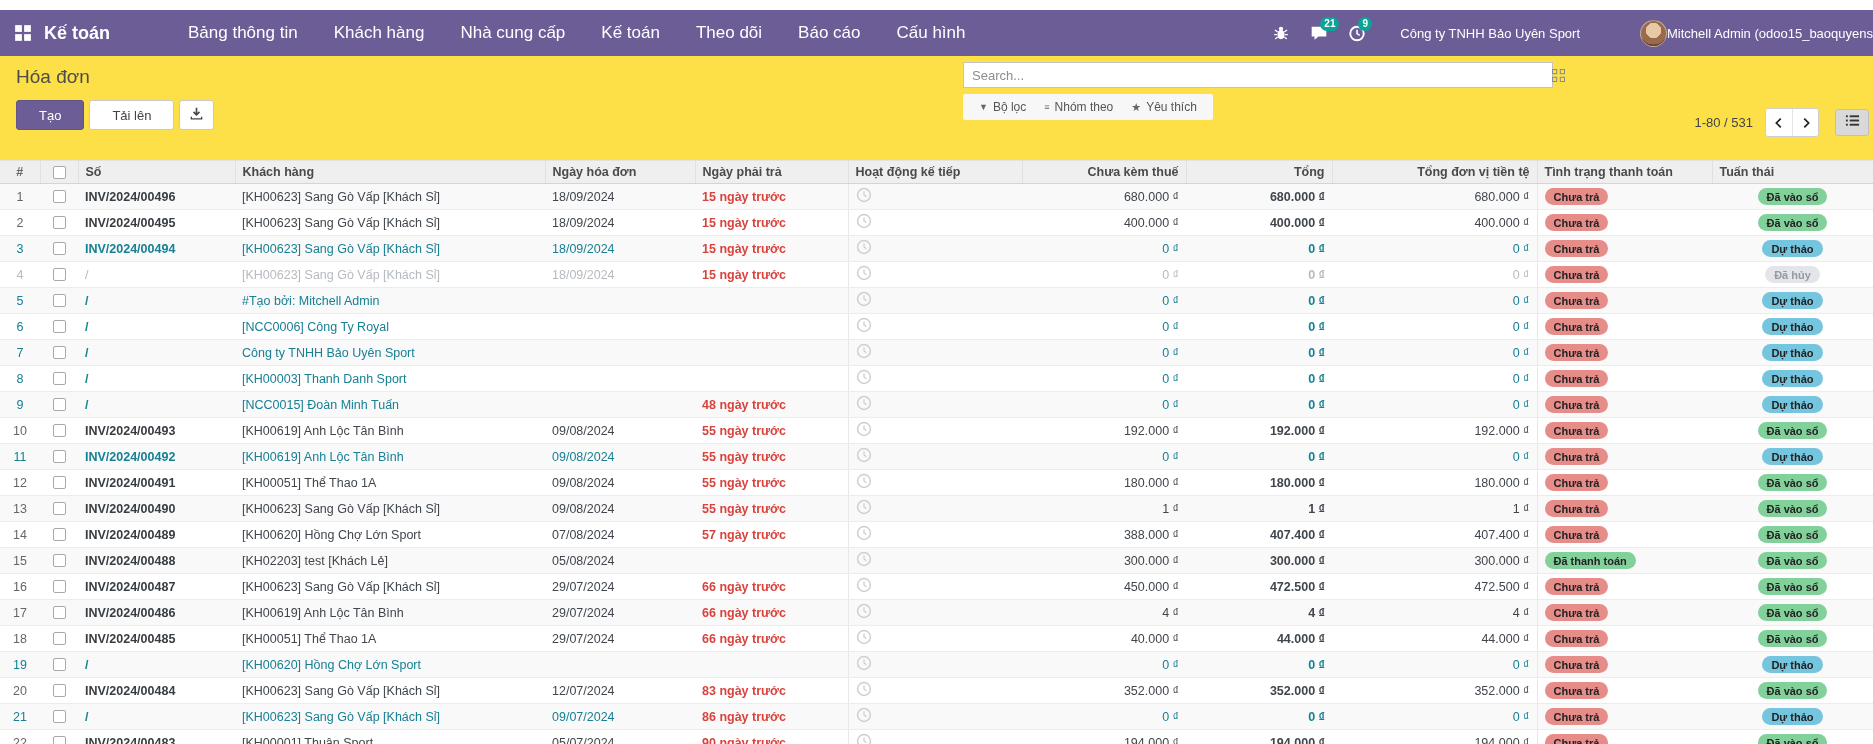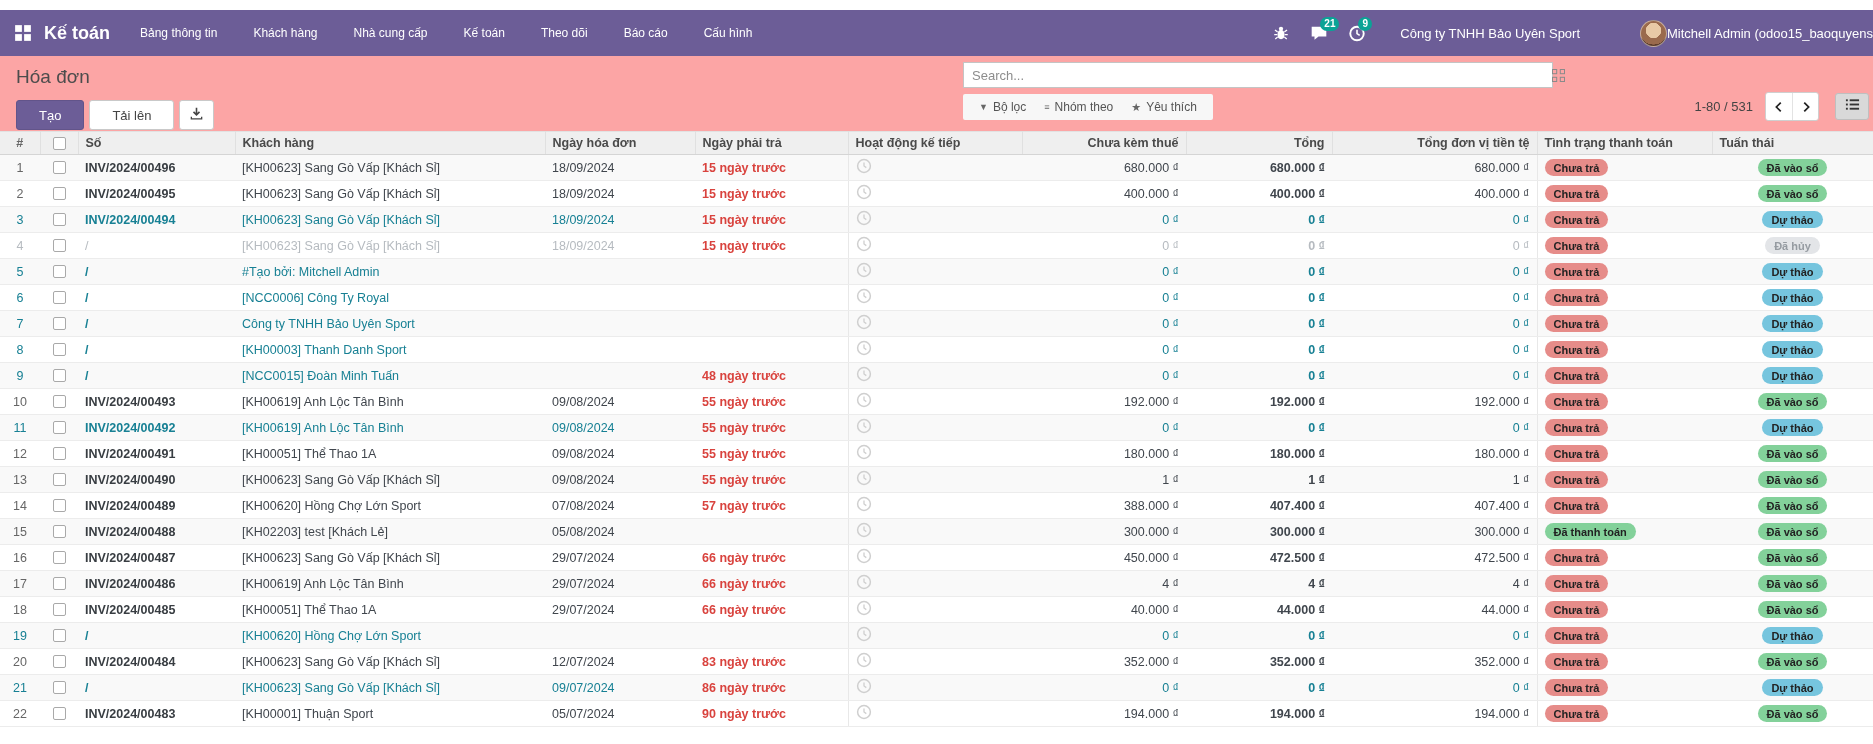--- a/index.html
+++ b/index.html
@@ -9,59 +9,59 @@
     font-family:"Liberation Sans", sans-serif; color:#40464d;
   }
   
   .top-strip { height:10px; background:#fff; }
   .navbar {
     height:46px; background:#6c5d97; color:#fff;
     display:flex; align-items:center; padding:0 0 0 14px;
   }
   .nav-apps { width:18px; height:18px; display:inline-flex; cursor:pointer; }
   .nav-title { font-size:18px; font-weight:700; margin:0 30px 0 12px; white-space:nowrap; }
-  .nav-menu { display:flex; gap:36px; font-size:12px; }
+  .nav-menu { display:flex; gap:36px; font-size:17px;margin-left:48px; }
   .nav-menu span { cursor:pointer; white-space:nowrap; }
   .nav-right { margin-left:auto; display:flex; align-items:center; gap:20px; }
   .nav-ico { position:relative; width:18px; height:18px; display:inline-flex; cursor:pointer; }
   .nav-badge {
     position:absolute; top:-7px; left:10px; background:#0ba396; color:#fff;
     font-size:10px; font-weight:700; border-radius:8px; padding:0 4px;
     height:14px; line-height:14px; min-width:14px; text-align:center;
   }
   .nav-company { font-size:13px; margin:0 40px 0 14px; white-space:nowrap; cursor:pointer; }
   .nav-user { display:flex; align-items:center; gap:0; white-space:nowrap; cursor:pointer; }
   .avatar {
     width:27px; height:27px; border-radius:50%;
     background:radial-gradient(circle at 50% 38%, #e8c9a6 0 38%, #9a6a4d 39% 70%, #5d3d2c 71%);
     border:1px solid rgba(255,255,255,.45); flex:0 0 auto;
   }
   .nav-user-name { font-size:13px; overflow:hidden; }
   
-  .cp { position:relative; height:75px; background:#fca5a5; }
+  .cp { position:relative; height:104px; background:#fde047; }
   .cp-title { position:absolute; left:16px; top:10px; font-size:19px; color:#4c4c4c; }
   .cp-buttons { position:absolute; left:16px; top:44px; display:flex; gap:5px; }
   .btn { font-size:13px; border-radius:3px; padding:5px 22px; cursor:pointer; border:1px solid #c9c9c9; background:#fff; color:#444; display:inline-flex; align-items:center; }
   .btn-primary { background:#6c5d97; border-color:#62548a; color:#fff; font-weight:400; }
   .btn-icon { padding:5px 9px; }
   .searchbox {
     position:absolute; left:963px; top:6px; width:590px; height:26px;
     border:1px solid #c4c4c4; background:#fff; font-size:13px; color:#555;
     padding:0 8px; outline:none;
   }
   .searchbox::placeholder { color:#8d8d8d; }
   .search-panel-toggle { position:absolute; left:1552px; top:12px; width:13px; height:13px; cursor:pointer; }
   .filterbar {
     position:absolute; left:963px; top:38px; height:26px; background:#f7f7f7;
     display:flex; align-items:center; gap:6px; padding:0 10px; border-radius:2px;
   }
   .filter-btn { font-size:12px; color:#555; display:inline-flex; align-items:center; gap:5px; cursor:pointer; padding:0 6px; white-space:nowrap; }
   .f-ico { font-size:9px; color:#666; }
   .f-star { font-size:11px; }
-  .pager { position:absolute; right:0; top:36px; display:flex; align-items:center; }
+  .pager { position:absolute; right:0; top:52px; display:flex; align-items:center; }
   .pager-text { font-size:13px; color:#444; margin-right:12px; }
   .pager-group { display:flex; border:1px solid #cfcfcf; border-radius:3px; overflow:hidden; margin-right:16px; }
   .pager-btn { width:26px; height:27px; background:#fff; display:flex; align-items:center; justify-content:center; cursor:pointer; }
   .pager-btn + .pager-btn { border-left:1px solid #e3e3e3; }
   .view-toggle {
     width:34px; height:27px; background:#d9d9d9; border:1px solid #bfbfbf; border-radius:3px;
     display:flex; align-items:center; justify-content:center; cursor:pointer; margin-right:4px;
   }
   
   table { width:1873px; border-collapse:collapse; table-layout:fixed; }

